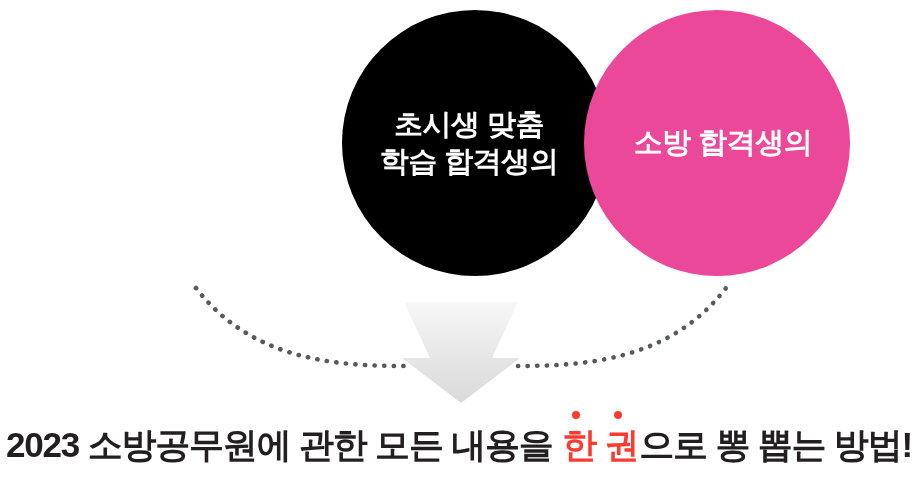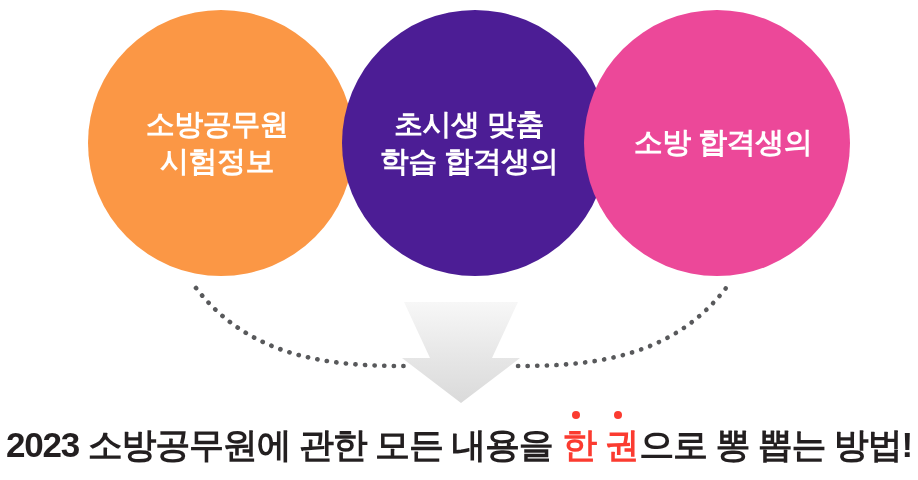--- a/index.html
+++ b/index.html
@@ -105,28 +105,22 @@
 </head>
 <body>
 
 <div id="stage">
 
   <svg id="connector" viewBox="0 0 918 110" xmlns="http://www.w3.org/2000/svg">
     <path d="M 196 26 C 250 96, 330 104, 404 104" fill="none" stroke="#58595b" stroke-width="4.6" stroke-linecap="round" stroke-dasharray="0.2 9.4"></path>
     <path d="M 518 104 C 592 104, 672 96, 726 26" fill="none" stroke="#58595b" stroke-width="4.6" stroke-linecap="round" stroke-dasharray="0.2 9.4"></path>
   </svg>
 
-  <div class="circle" id="circle-1" style="background: rgb(251, 151, 69); color: rgb(255, 255, 255);">
-    <div class="ctext">
-      <span class="line">소방공무원</span>
-      <span class="line">시험정보</span>
-    </div>
-  </div>
 
-  <div class="circle" id="circle-2" style="background: #4c1d95; color: rgb(255, 255, 255);">
+  <div class="circle" id="circle-2" style="background: #000000; color: rgb(255, 255, 255);">
     <div class="ctext">
       <span class="line">초시생 맞춤</span>
       <span class="line">학습 합격생의</span>
     </div>
   </div>
 
   <div class="circle" id="circle-3" style="background: #ec4899; color: rgb(255, 255, 255);">
     <div class="ctext">
       <span class="line">소방 합격생의</span>
     </div>

